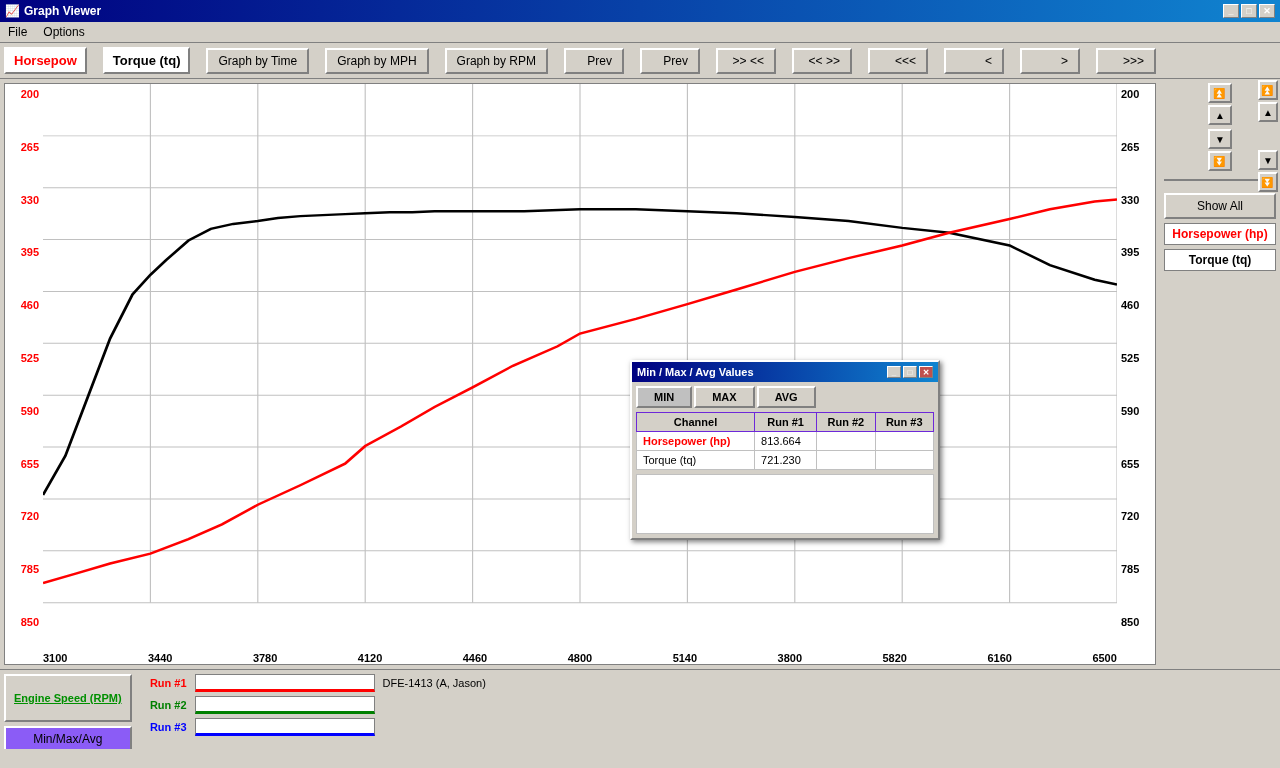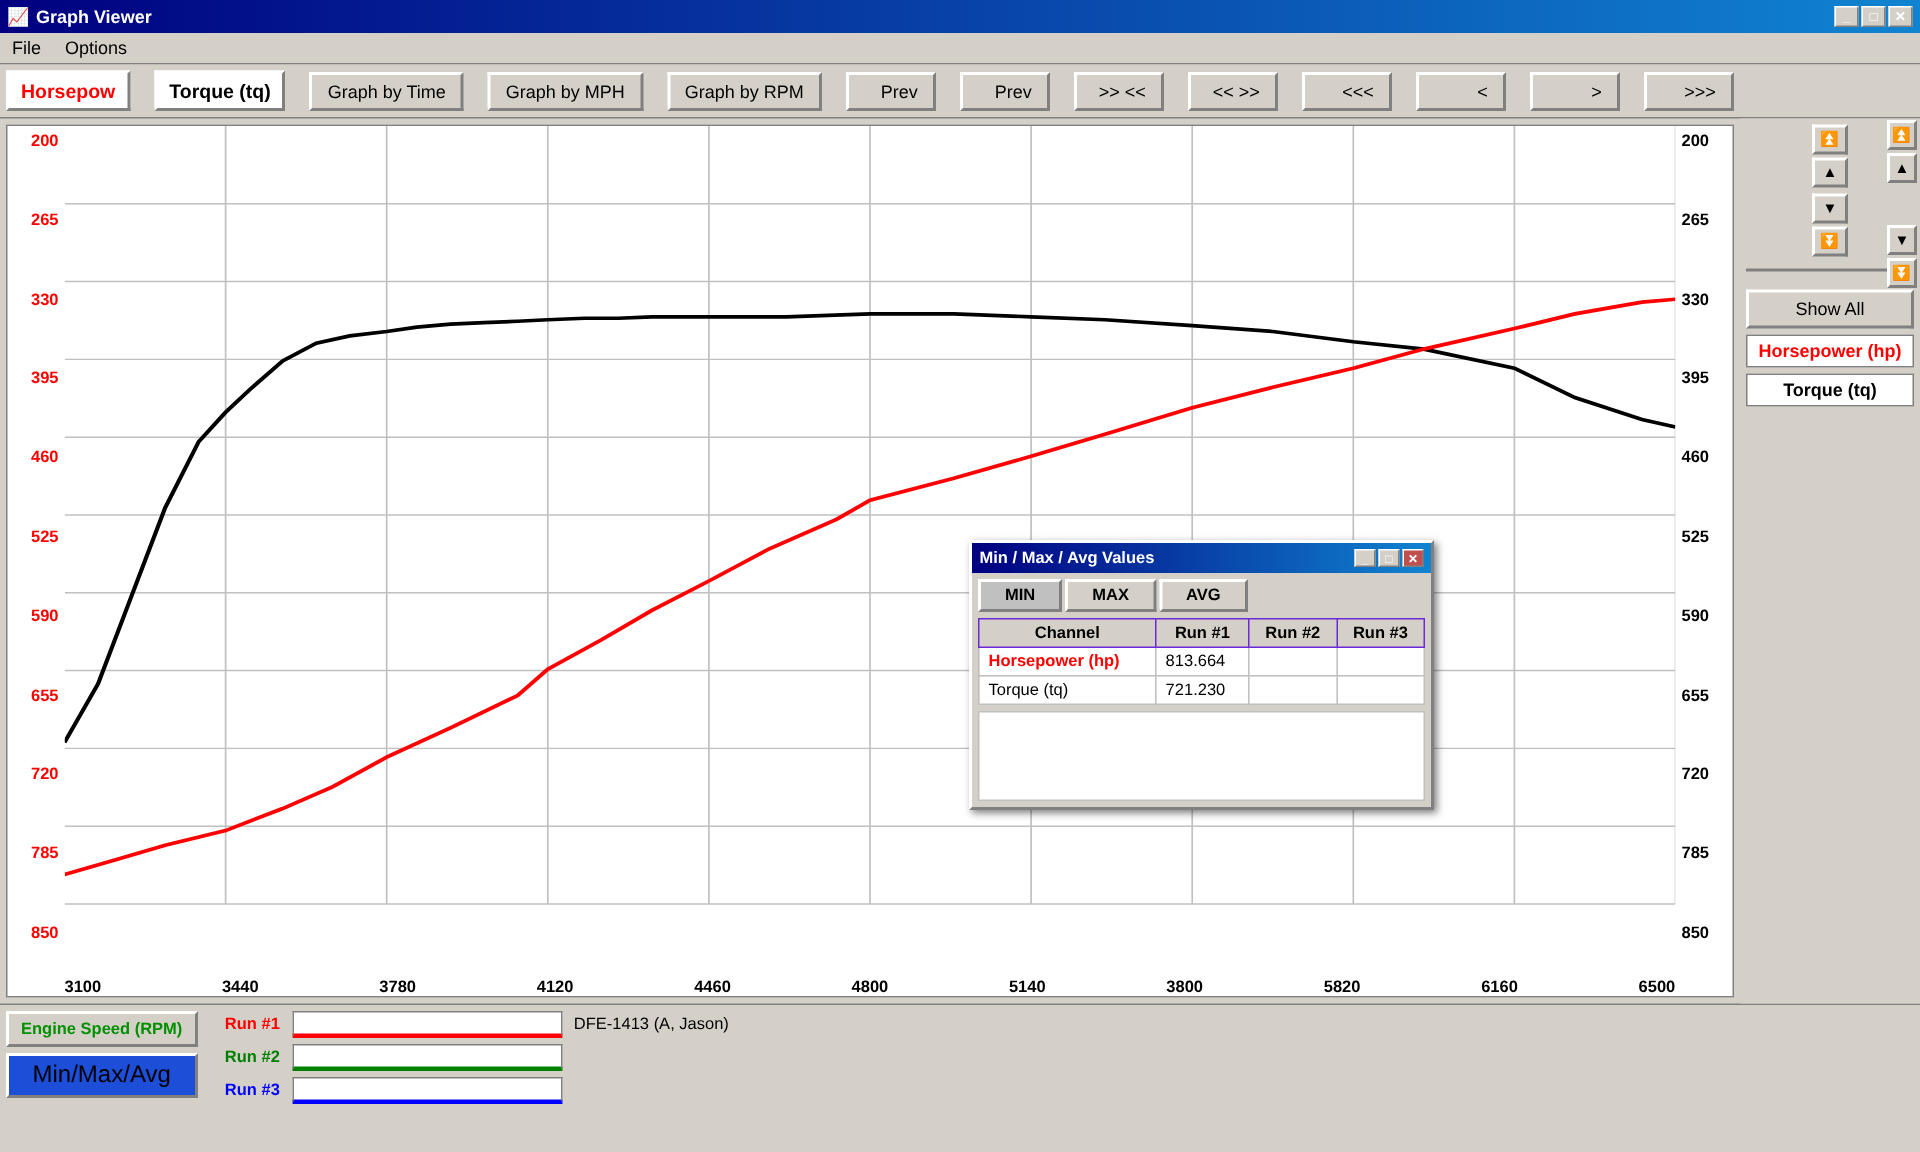--- a/index.html
+++ b/index.html
@@ -163,33 +163,34 @@
     .status-left {
       display: flex;
       flex-direction: column;
       gap: 4px;
     }
 
     .engine-speed-btn {
       background: #d4d0c8;
       border: 2px solid;
       border-color: #fff #808080 #808080 #fff;
+      padding: 16px 8px;
+      font-size: 11px;
+      color: #009000;
+      font-weight: bold;
+      cursor: pointer;
+      text-decoration: underline;
+    }
+
+    .min-max-btn {
+      background: #8b5cf6;
+      border: 2px solid;
+      border-color: #fff #808080 #808080 #fff;
       padding: 4px 8px;
-      font-size: 11px;
-      color: #009000;
-      font-weight: bold;
-      cursor: pointer;
-    }
-
-    .min-max-btn {
-      background: #1d4ed8;
-      border: 2px solid;
-      border-color: #fff #808080 #808080 #fff;
-      padding: 4px 8px;
-      font-size: 16px;
+      font-size: 12px;
       cursor: pointer;
     }
 
     .run-rows {
       display: flex;
       flex-direction: column;
       gap: 4px;
     }
 
     .run-row {
@@ -219,21 +220,20 @@
       color: black;
     }
 
     
     .modal-overlay {
       position: fixed;
       top: 0; left: 0; right: 0; bottom: 0;
       background: transparent;
       z-index: 100;
       pointer-events: none;
-      margin-left: 16px;
     }
 
     .modal-dialog {
       position: absolute;
       top: 360px;
       left: 630px;
       width: 310px;
       background: #d4d0c8;
       border: 2px solid;
       border-color: #fff #808080 #808080 #fff;

